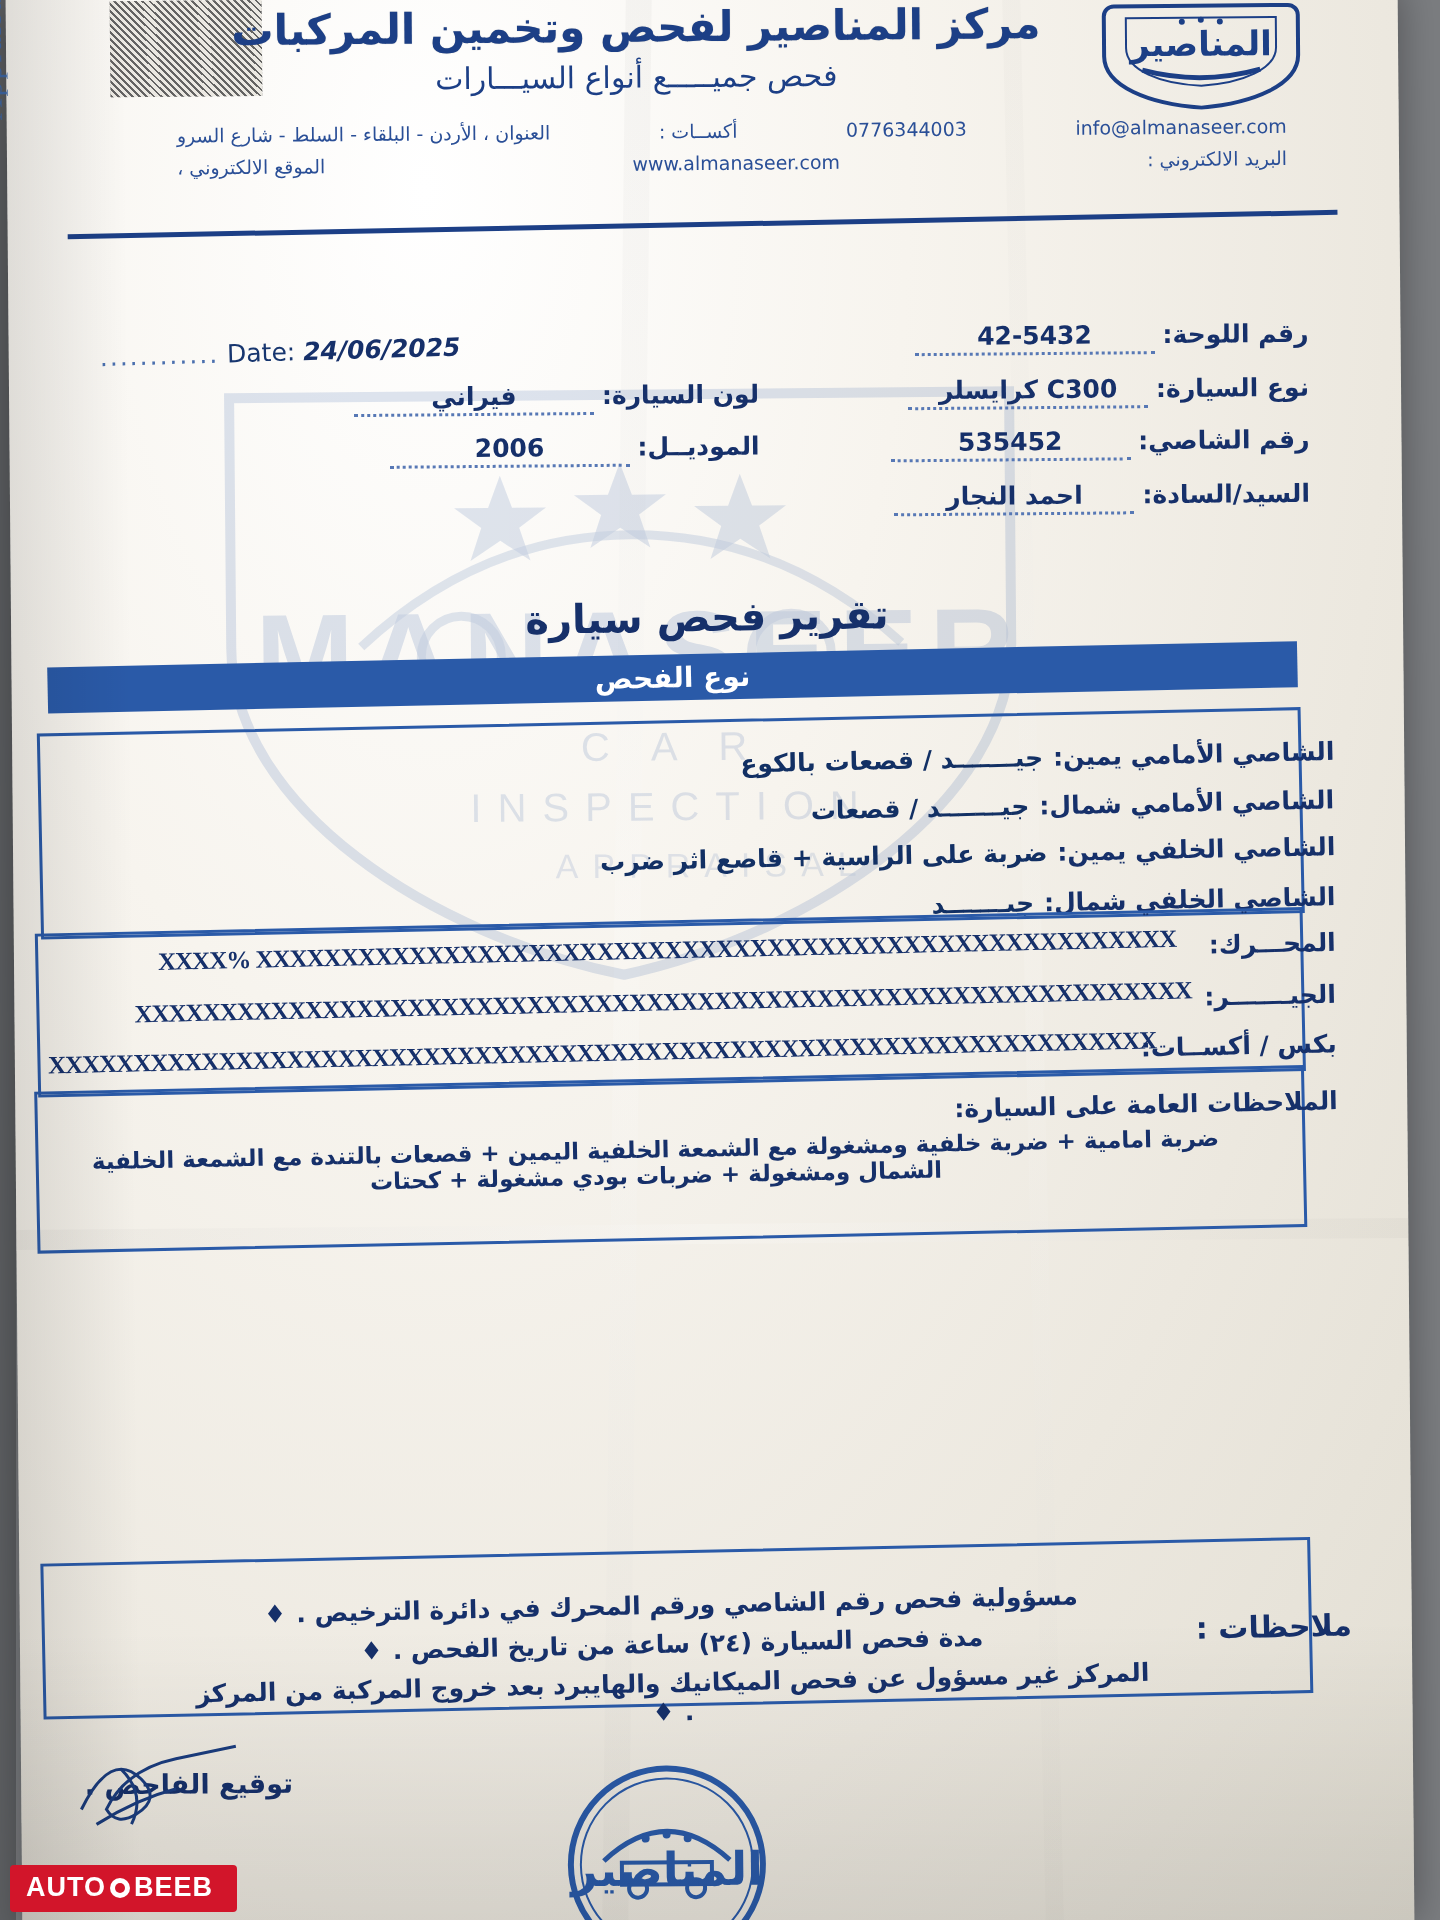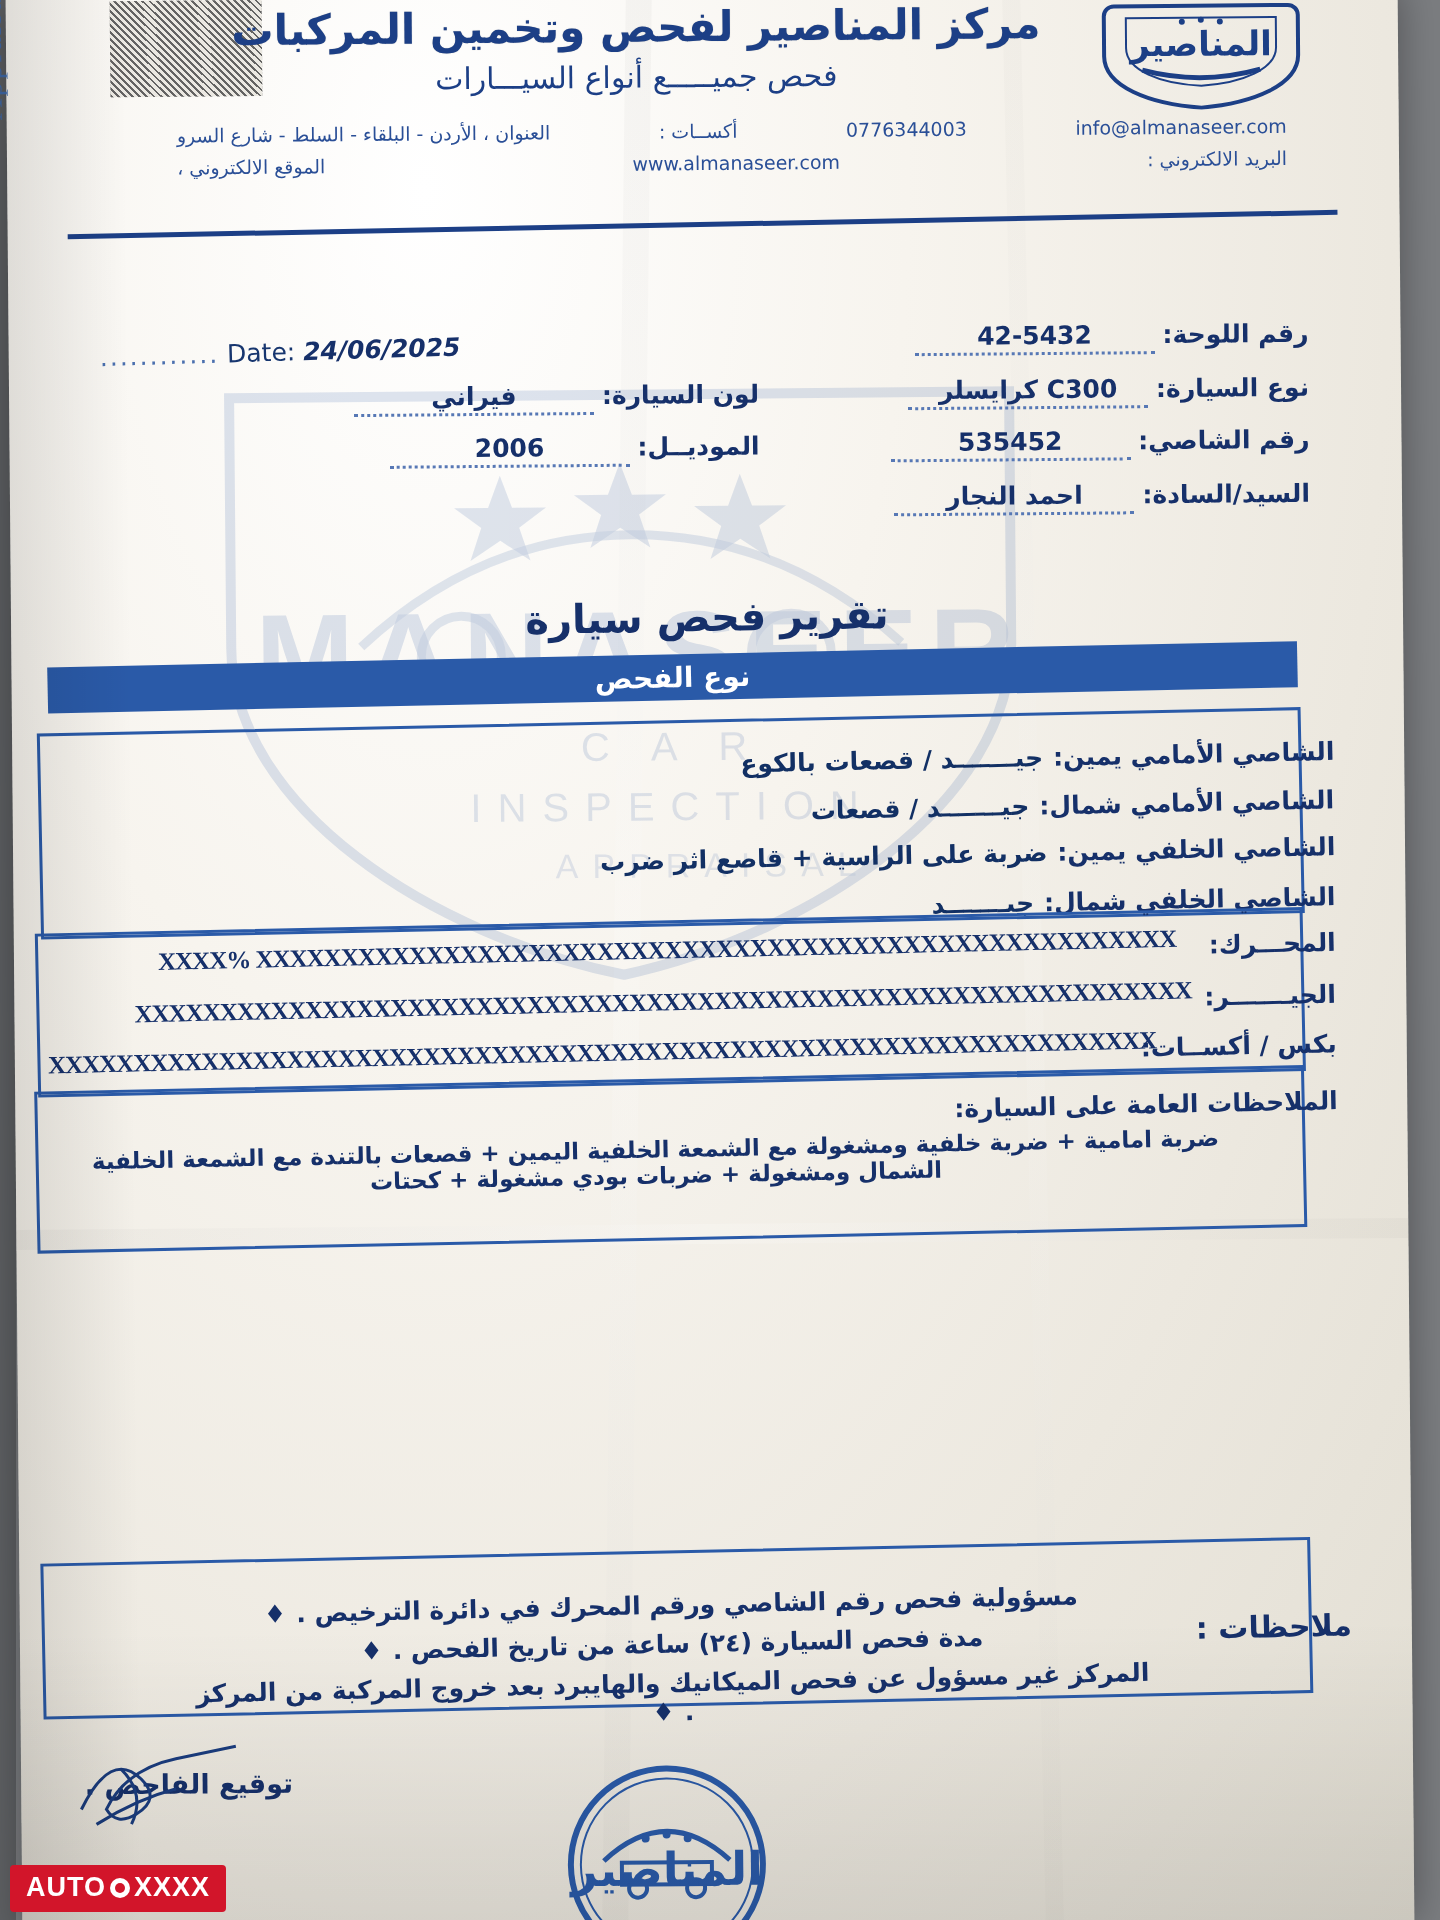--- a/index.html
+++ b/index.html
@@ -308,21 +308,21 @@
   }
 
   
   .badge {
     position: absolute;
     left: 10px; bottom: 8px;
     background: #d2152a;
     color: #fff;
     font-weight: bold;
     font-size: 27px;
-    padding: 7px 16px 9px 16px;
+    padding: 7px 24px 9px 16px;
     border-radius: 4px;
     letter-spacing: 1px;
     display: flex; align-items: center; gap: 4px;
     font-family: "Liberation Sans", sans-serif;
     direction: ltr;
   }
   .badge .dot {
     display: inline-block;
     width: 20px; height: 20px; border-radius: 50%;
     background: #fff; position: relative;
@@ -518,15 +518,15 @@
     </div>
     <div class="stamp-text">المناصير</div>
 
     <div class="shade-left"></div>
     <div class="shade-bottom"></div>
   </div>
 
   <div class="badge">
     <span>AUTO</span>
     <span class="dot"></span>
-    <span>XXXX</span>
+    <span>BEEB</span>
   </div>
 </div>
 
 </body></html>

